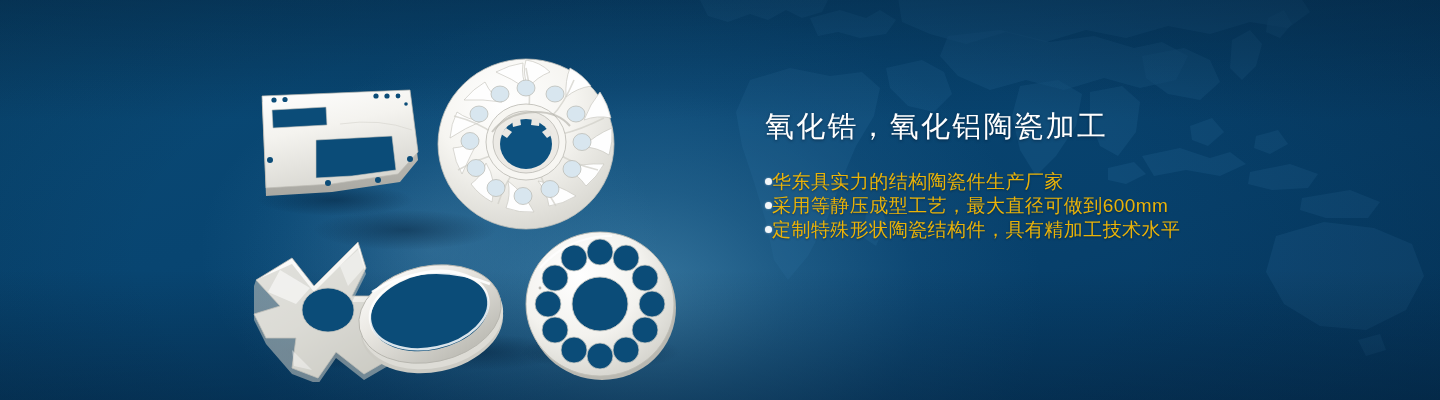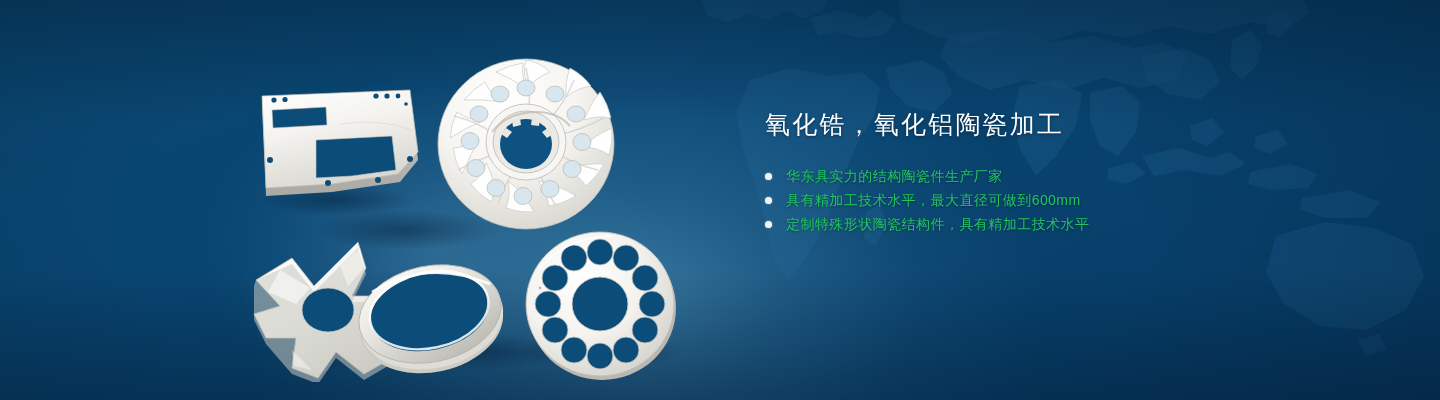--- a/index.html
+++ b/index.html
@@ -50,36 +50,36 @@
   }
   .bg-map{
     position:absolute;left:690px;top:-40px;width:790px;height:430px;
     opacity:0.40;
   }
   .bg-map svg{width:100%;height:100%;display:block;}
 
   
   .copy{position:absolute;left:765px;top:108px;width:620px;}
   .headline{
-    font-size:25px;line-height:1.28;color:#ffffff;letter-spacing:2.2px;
+    font-size:29px;line-height:1.28;color:#ffffff;letter-spacing:2.2px;
     font-weight:400;white-space:nowrap;
     text-shadow:0 1px 3px rgba(0,18,38,0.55);
   }
   .bullets{list-style:none;margin:0;padding:0;margin-top:26px;}
   .bullet{
     display:flex;align-items:center;
     height:21px;margin-bottom:3px;
   }
   .dot{
     width:7px;height:7px;border-radius:50%;
     background:#f2f6f9;flex:0 0 7px;
     box-shadow:0 0 2px rgba(255,255,255,0.55);
   }
   .btext{
-    margin-left:14px;font-size:14px;color:#22c55e;
+    font-size:19px;color:#eab308;
     letter-spacing:0.45px;white-space:nowrap;
     text-shadow:0 1px 2px rgba(0,20,40,0.45);
   }
 
   
   .parts{position:absolute;left:240px;top:52px;width:450px;height:330px;}
   .parts svg{width:100%;height:100%;display:block;}
 </style>
 </head>
 <body>
@@ -336,21 +336,21 @@
   <div class="copy">
     <div class="headline">氧化锆，氧化铝陶瓷加工</div>
 
     <ul class="bullets">
       <li class="bullet">
         <span class="dot"></span>
         <span class="btext">华东具实力的结构陶瓷件生产厂家</span>
       </li>
       <li class="bullet">
         <span class="dot"></span>
-        <span class="btext">具有精加工技术水平，最大直径可做到600mm</span>
+        <span class="btext">采用等静压成型工艺，最大直径可做到600mm</span>
       </li>
       <li class="bullet">
         <span class="dot"></span>
         <span class="btext">定制特殊形状陶瓷结构件，具有精加工技术水平</span>
       </li>
     </ul>
   </div>
 
 </div>
 

